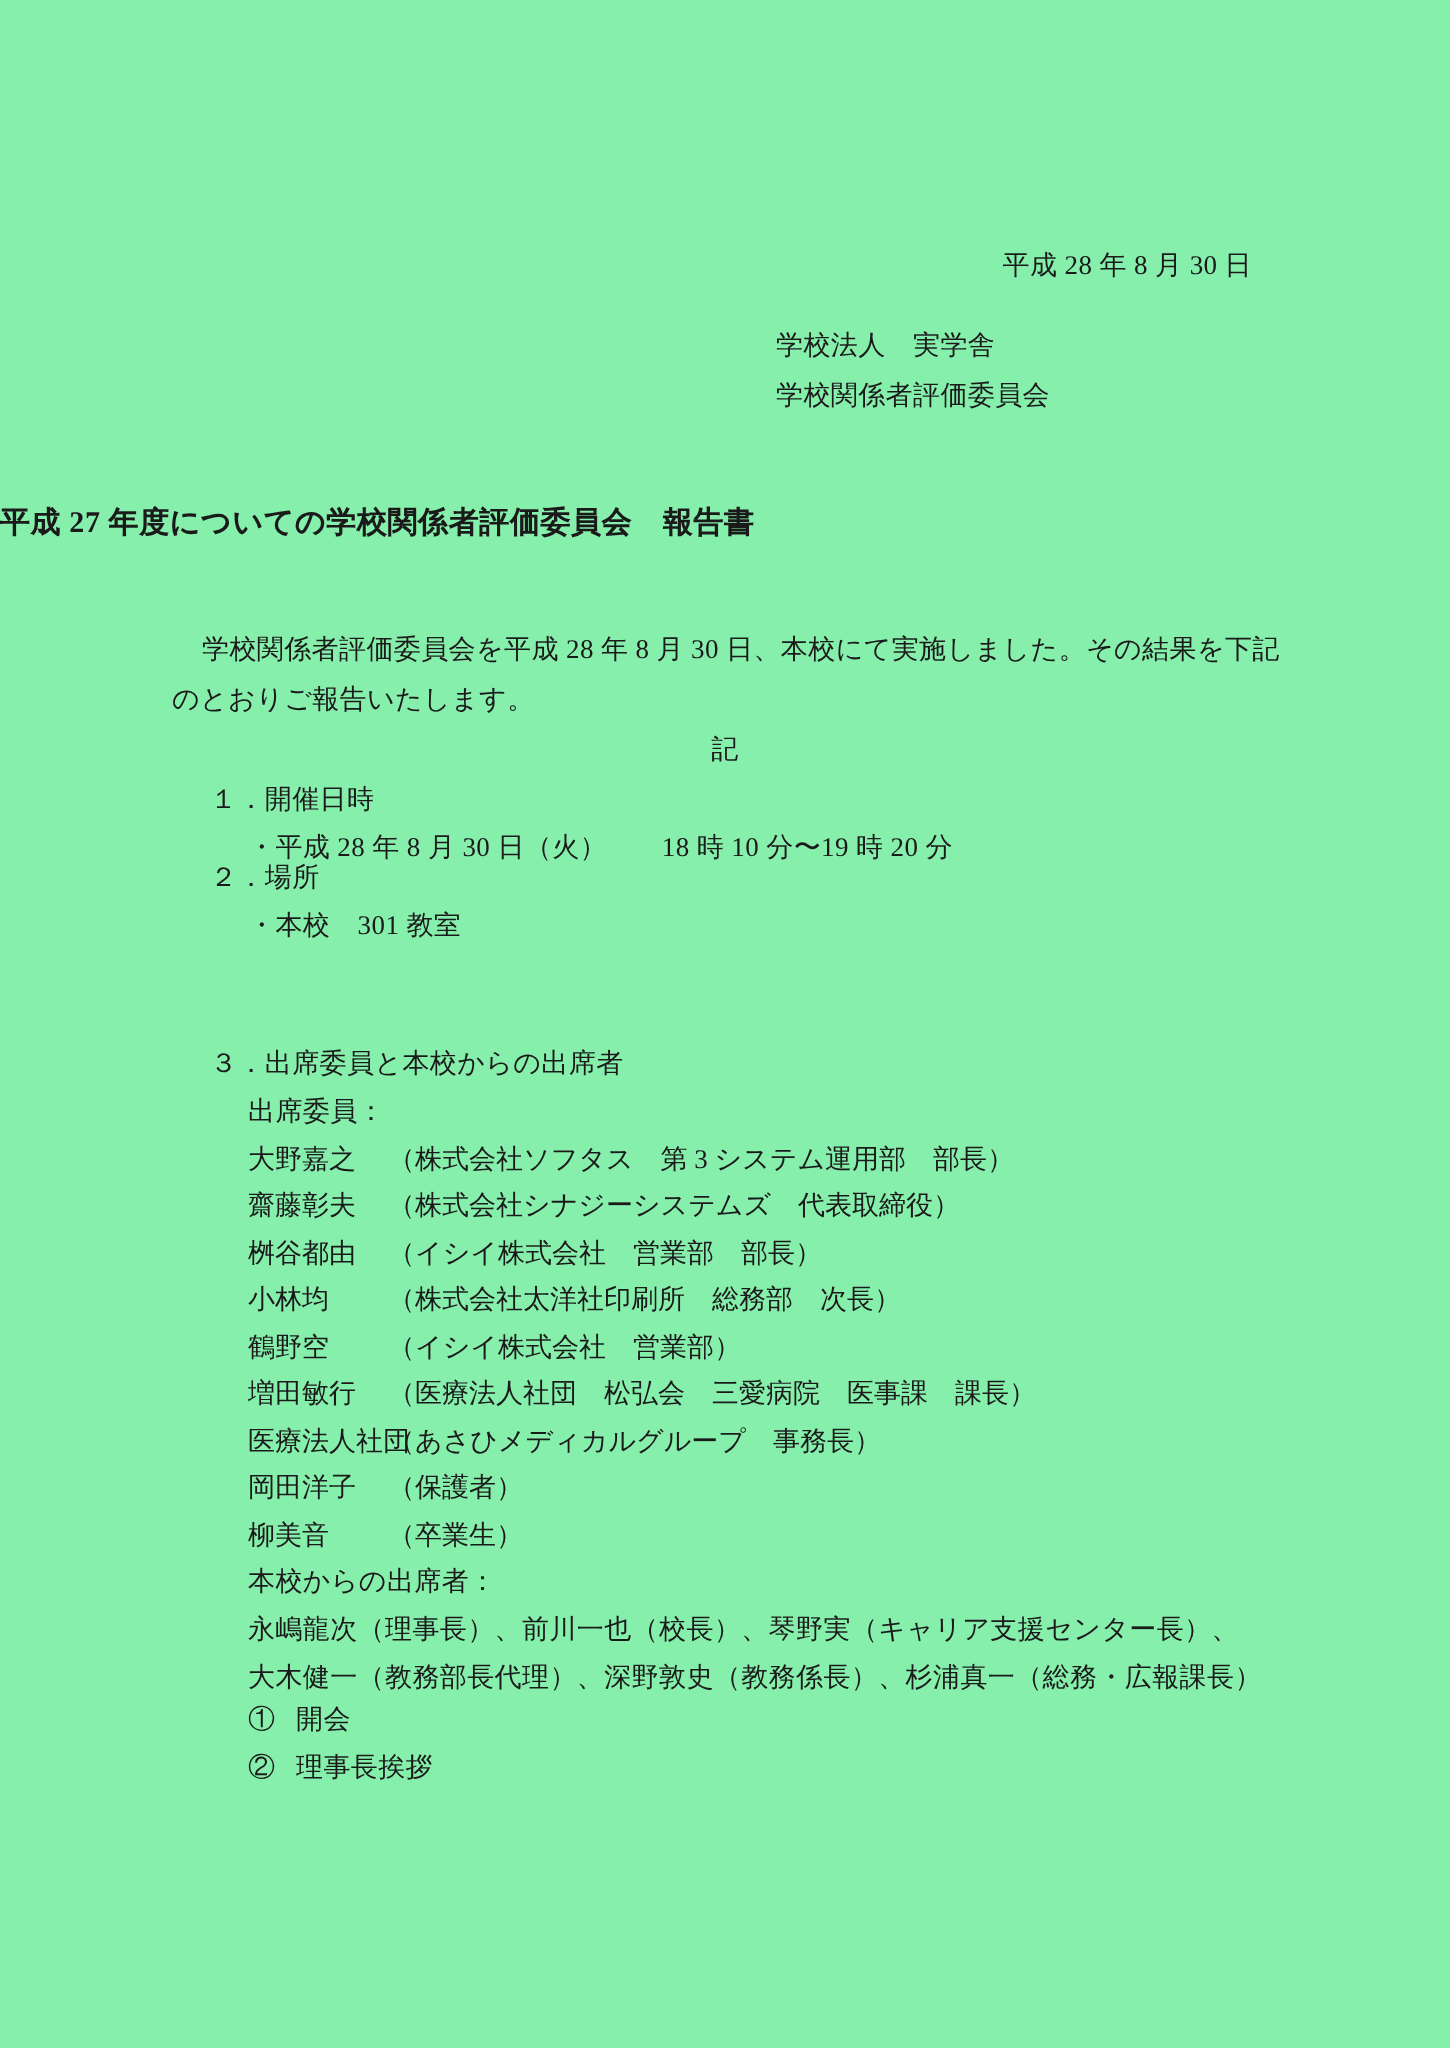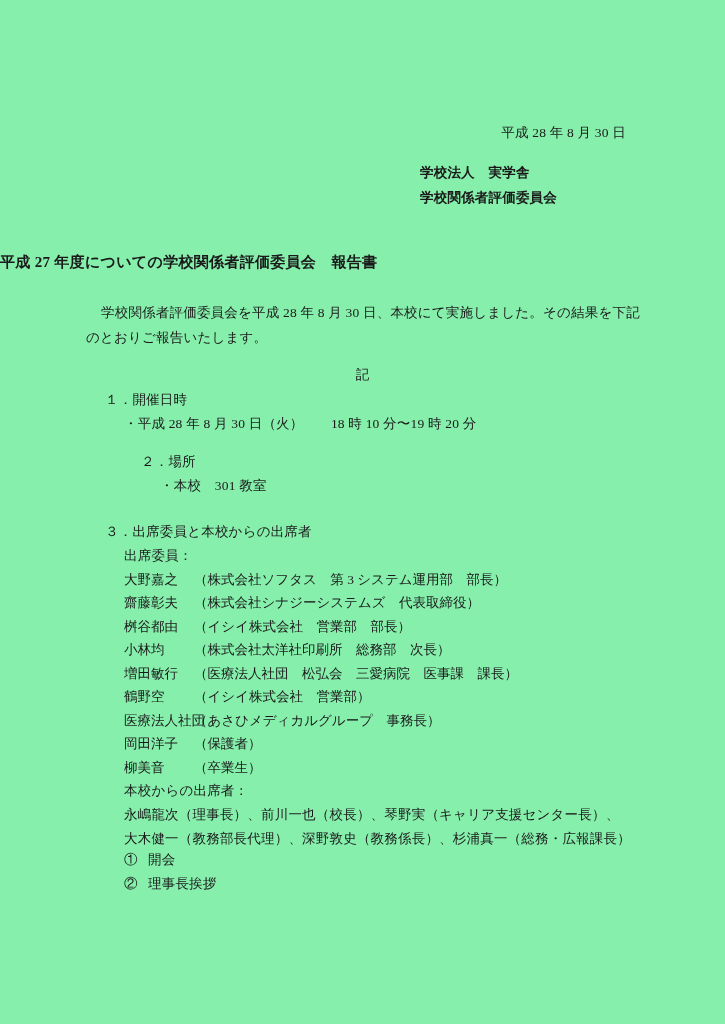--- a/index.html
+++ b/index.html
@@ -42,42 +42,41 @@
     top: 121px;
     left: 0;
     width: 626px;
     text-align: right;
   }
 
   
   .org-block {
     position: absolute;
     top: 160px;
-    left: 420px;
-    font-weight: bold;
+    left: 388px;
   }
   .org-block .ln { line-height: 25px; }
 
   
   .doc-title {
     position: absolute;
     top: 250px;
     left: 0;
     width: 725px;
     font-size: 15px;
     font-weight: bold;
     line-height: 24px;
     letter-spacing: 0.3px;
     white-space: pre;
   }
 
   
   .intro {
     position: absolute;
-    top: 300px;
+    top: 312px;
     left: 86px;
     width: 556px;
   }
   .intro .ln { line-height: 25px; }
   .intro .ln.first { text-indent: 15px; }
 
   
   .ki {
     position: absolute;
     top: 363px;
@@ -89,21 +88,21 @@
   
   .sec {
     position: absolute;
     left: 105px;
   }
   .sec-title { white-space: pre; }
   .sec-body { margin-left: 19px; }
   .sec-body .ln { display: block; }
 
   .sec1 { top: 388px; }
-  .sec2 { top: 450px; margin-left: 36px; }
+  .sec2 { top: 427px; }
   .sec3 { top: 520px; }
   .sec4 { top: 848px; }
 
   
   .members { margin-left: 19px; }
   .member-row {
     display: block;
     white-space: pre;
     font-size: 13.5px;
     line-height: 23.5px;
@@ -171,23 +170,23 @@
         <span class="ln" style="display:block;line-height:23.5px;">出席委員：</span>
 
         <span class="member-row"><span class="m-name">大野嘉之</span><span class="m-aff">（株式会社ソフタス　第 3 システム運用部　部長）</span></span>
 
         <span class="member-row"><span class="m-name">齋藤彰夫</span><span class="m-aff">（株式会社シナジーシステムズ　代表取締役）</span></span>
 
         <span class="member-row"><span class="m-name">桝谷都由</span><span class="m-aff">（イシイ株式会社　営業部　部長）</span></span>
 
         <span class="member-row"><span class="m-name">小林均</span><span class="m-aff">（株式会社太洋社印刷所　総務部　次長）</span></span>
 
+        <span class="member-row"><span class="m-name">鶴野空</span><span class="m-aff">（イシイ株式会社　営業部）</span></span>
+
         <span class="member-row"><span class="m-name">増田敏行</span><span class="m-aff">（医療法人社団　松弘会　三愛病院　医事課　課長）</span></span>
-
-        <span class="member-row"><span class="m-name">鶴野空</span><span class="m-aff">（イシイ株式会社　営業部）</span></span>
 
         <span class="member-row"><span class="m-name">医療法人社団</span><span class="m-aff">（あさひメディカルグループ　事務長）</span></span>
 
         <span class="member-row"><span class="m-name">岡田洋子</span><span class="m-aff">（保護者）</span></span>
 
         <span class="member-row"><span class="m-name">柳美音</span><span class="m-aff">（卒業生）</span></span>
       </div>
 
       <div class="staff-block">
         <span class="ln">本校からの出席者：</span>

